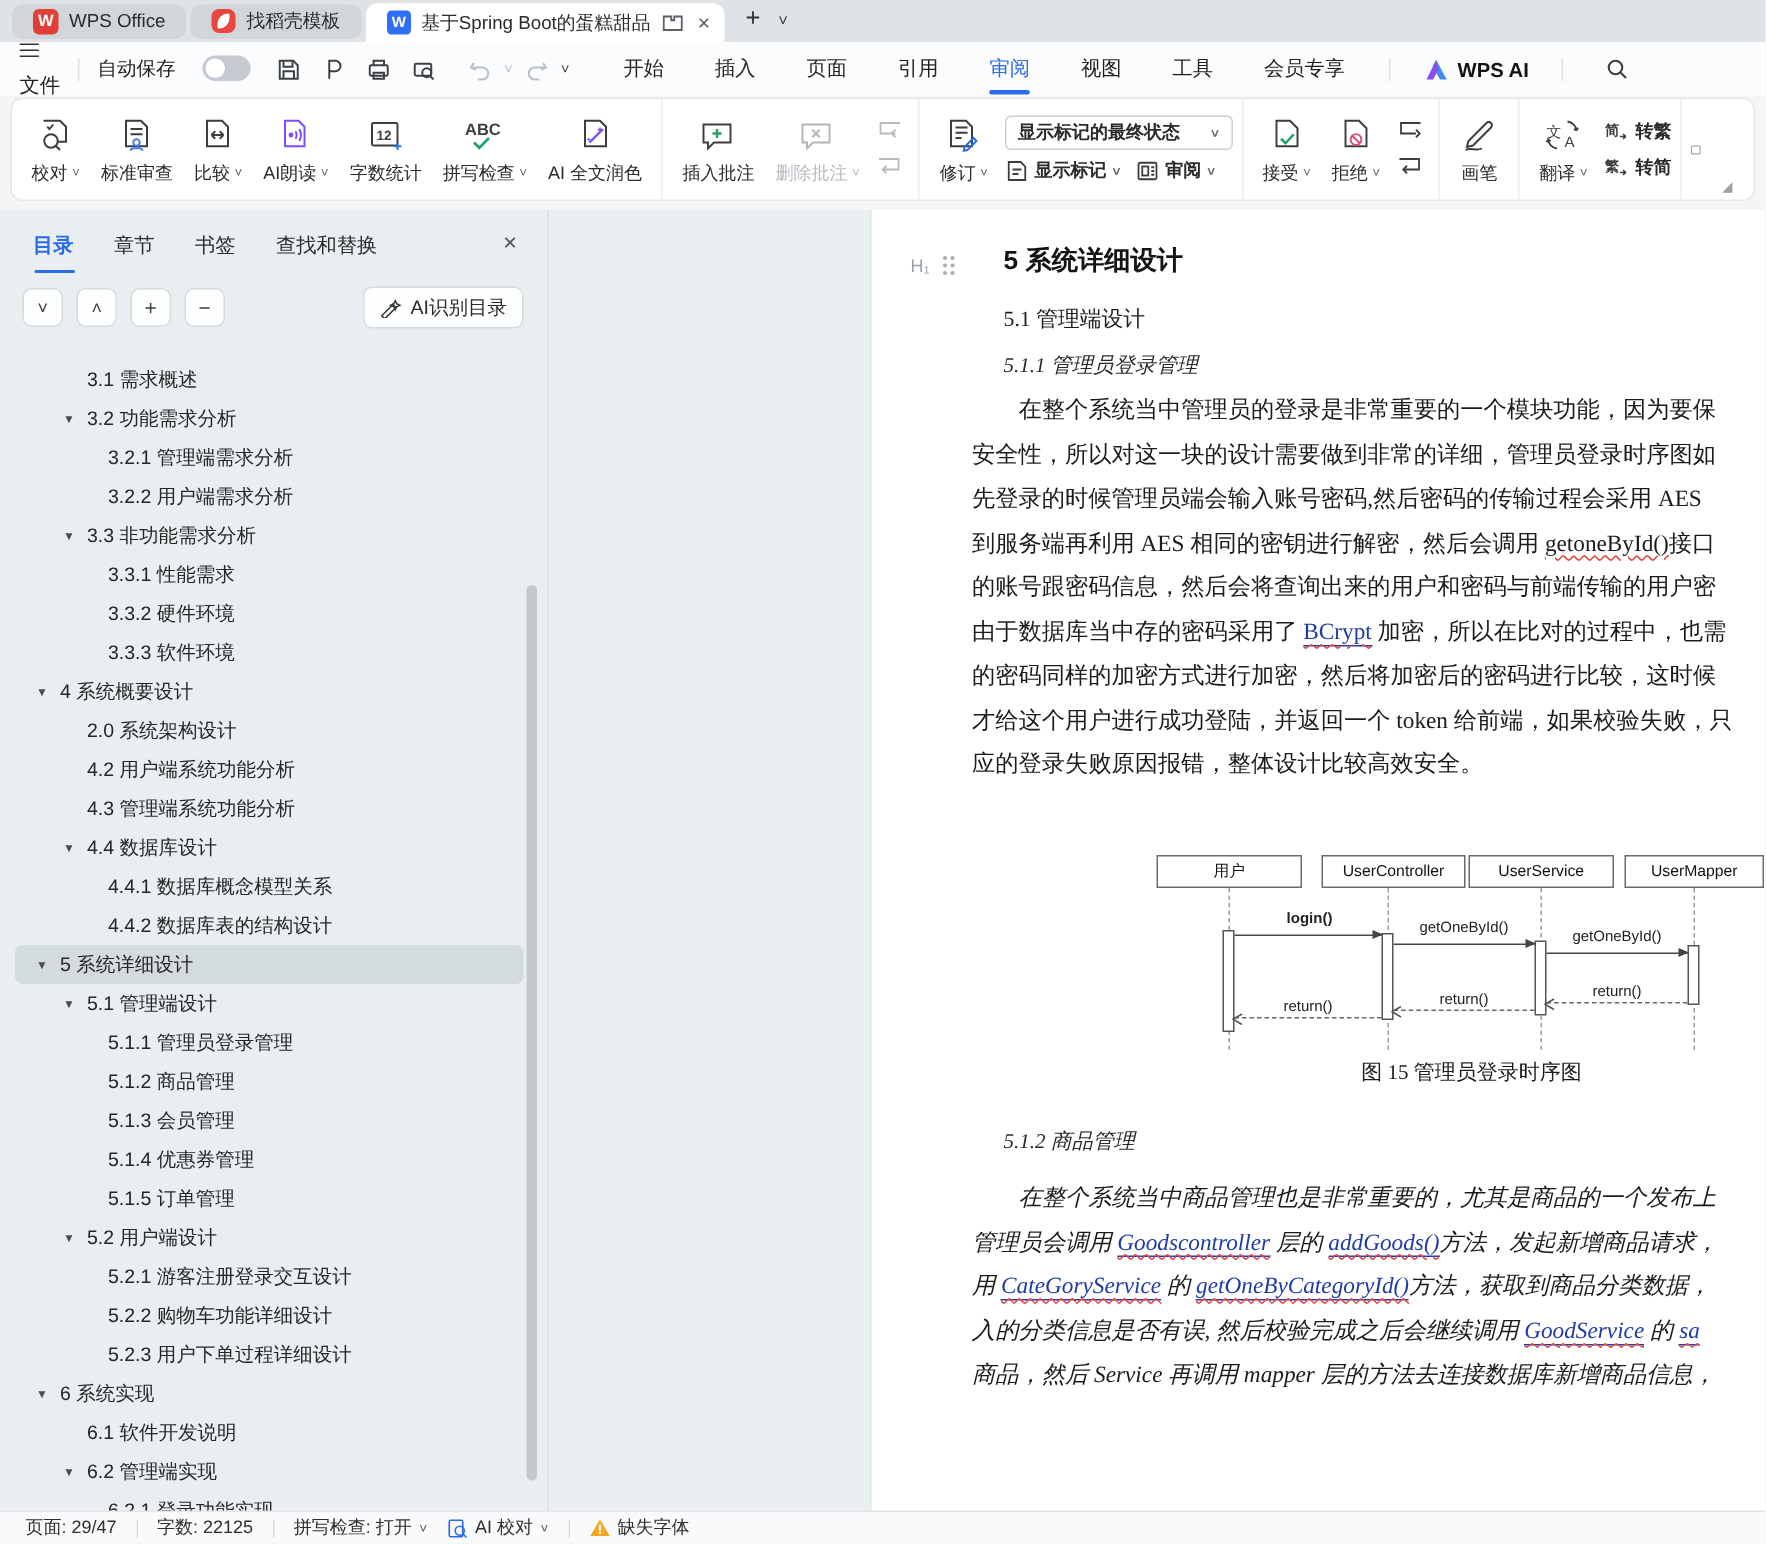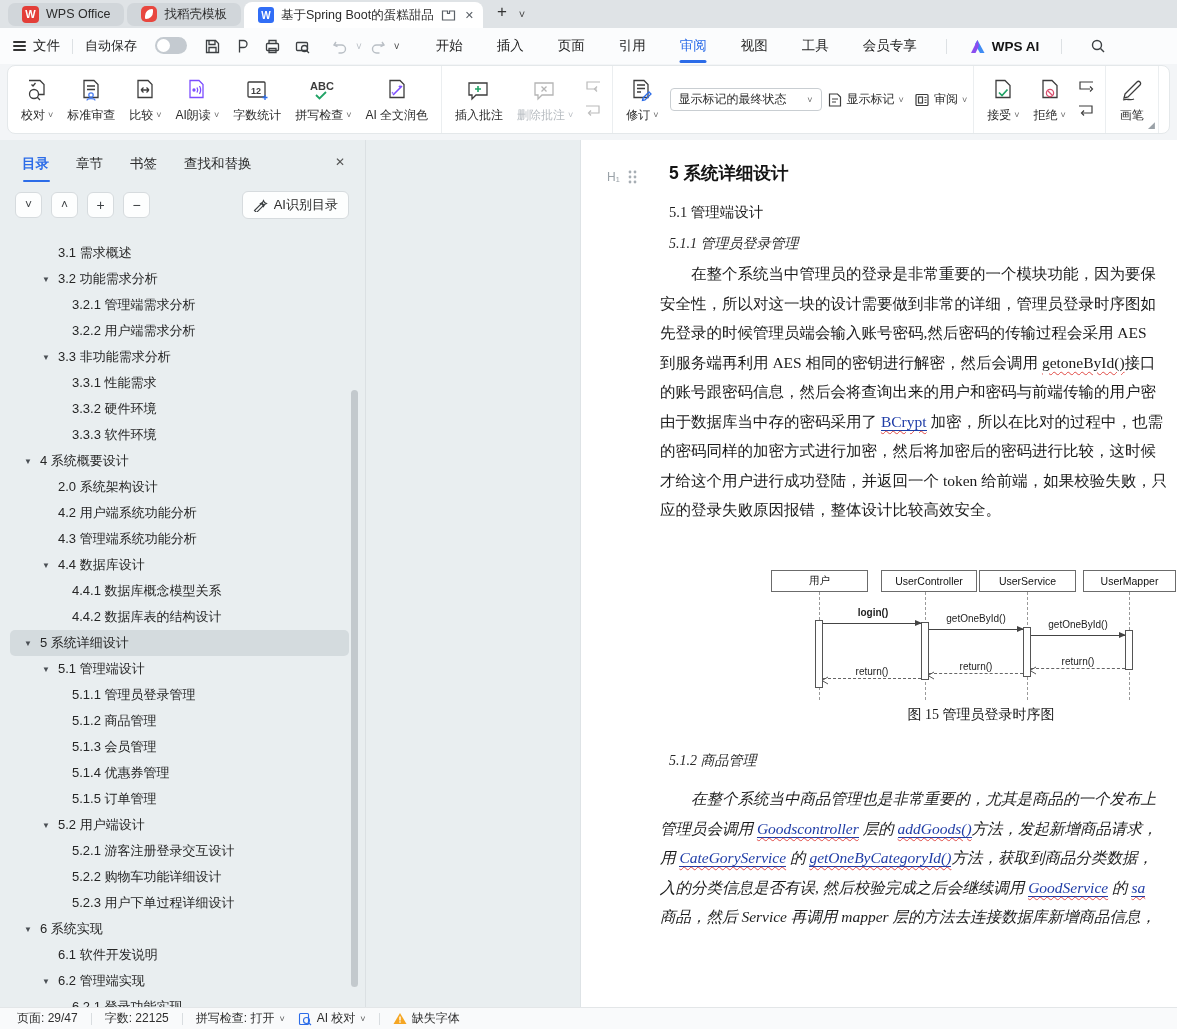--- a/index.html
+++ b/index.html
@@ -16,21 +16,21 @@
   .logo-doc { width:16px; height:16px; border-radius:3px; background:#316ef6; color:#fff; font-size:10px; font-weight:bold; display:flex; align-items:center; justify-content:center; }
   .docer-ic { width:16px; height:16px; border-radius:5px; background:#e8473f; position:relative; }
   .docer-ic::after { content:""; position:absolute; left:4px; top:3px; width:8px; height:10px; background:#fff; border-radius:7px 1px 7px 1px; }
   .tb-chat { width:15px; height:13px; }
   .tb-x { color:#5a6067; font-size:11px; margin-left:2px; cursor:default; }
   .tb-plus { font-size:17px; color:#333; margin:0 0 4px 14px; align-self:center; }
   .tb-caret { font-size:11px; color:#444; margin:0 0 0 12px; align-self:center; }
 
   
   .menubar { height:36px; background:#fbfcfd; display:flex; align-items:center; padding:0 13px; }
-  .mb-file { display:flex; align-items:center; gap:7px; font-size:13.5px; color:#1f1f1f; }
+  .mb-file { display:flex; gap:7px; font-size:13.5px; color:#1f1f1f;flex-direction:column; }
   .burger { display:inline-block; width:13px; }
   .burger span { display:block; height:1.5px; background:#333; margin:2.5px 0; border-radius:1px; }
   .mb-div { width:1px; height:15px; background:#dde1e4; margin:0 12px; }
   .mb-autosave { display:flex; align-items:flex-start; gap:18px; font-size:13px; color:#1f1f1f; }
   .toggle { width:32px; height:17px; border-radius:9px; background:#c4cad0; position:relative; }
   .toggle .knob { position:absolute; left:2px; top:2px; width:13px; height:13px; border-radius:50%; background:#fff; }
   .mb-iconbtn { width:26px; height:26px; display:flex; align-items:center; justify-content:center; border-radius:4px; margin:0 2px; }
   .mb-iconbtn svg { stroke:#3c4043; }
   .mb-iconbtn.disabled svg { stroke:#b9bfc5; }
   .mb-caret { font-size:10px; color:#b9bfc5; margin:0 1px; }
@@ -50,21 +50,21 @@
   .rgroup + .rgroup { border-left:1px solid #ebeef0; }
   .rbtn { display:flex; flex-direction:column; align-items:center; gap:4px; padding:4px 7px; border-radius:4px; }
   .rbtn .ric { height:27px; display:flex; align-items:flex-end; }
   .rlabel { font-size:12px; color:#2b2b2b; display:flex; align-items:center; gap:3px; white-space:nowrap; }
   .rcaret { font-size:9px; color:#666; }
   .rbtn.disabled .rlabel, .rbtn.disabled .rcaret { color:#b7bcc1; }
   .rbtn.disabled svg { opacity:.38; }
   .navcol { display:flex; flex-direction:column; gap:9px; margin:0 3px; }
   .navbtn { width:20px; height:15px; display:flex; align-items:center; justify-content:center; }
   .navbtn.disabled { opacity:.35; }
-  .rev-col { display:flex; gap:5px; margin-left:4px; }
+  .rev-col { display:flex; flex-direction:column; gap:5px; margin-left:4px;font-weight:bold; }
   .markup-select { width:152px; height:23px; border:1px solid #c9ced2; border-radius:4px; background:#fff; font-size:12px; color:#2b2b2b; display:flex; align-items:center; justify-content:space-between; padding:0 8px; }
   .small-row { display:flex; align-items:center; gap:10px; }
   .sbtn { display:flex; align-items:center; gap:4px; font-size:12px; color:#2b2b2b; }
   .launcher { position:absolute; right:14px; bottom:3px; color:#9aa1a7; font-size:9px; }
   .rclip { border-left:1px solid #ebeef0; flex-shrink:0; width:14px; display:flex; align-items:center; padding-left:6px; overflow:hidden; }
 
   
   .main { display:flex; height:867px; }
 
   
@@ -85,21 +85,21 @@
   .toc-item.caret .tcaret { visibility:visible; }
   .side-scroll { position:absolute; right:7px; top:250px; width:7px; height:597px; border-radius:4px; background:#c3c9cd; }
 
   
   .docarea { flex:1; position:relative; overflow:hidden; background:#e9eef0; }
   .page { position:absolute; left:214px; top:0; width:1200px; height:867px; background:#fff; border-left:1px solid #dee3e6; }
   .hmark { position:absolute; left:26px; top:29px; display:flex; align-items:center; gap:7px; color:#9aa2a8; font-size:12px; }
   .doc-h1 { position:absolute; left:88px; top:21px; font-size:17.5px; font-weight:bold; color:#141414; }
   .doc-h2 { position:absolute; left:88px; top:63px; font-size:14.5px; color:#1d1d1d; font-family:"Liberation Serif","DejaVu Serif",serif; }
   .doc-h3 { position:absolute; left:88px; top:95px; font-size:14px; color:#2a2a2a; font-style:italic; font-family:"Liberation Serif","DejaVu Serif",serif; }
-  .para { position:absolute; left:67px; font-family:"Liberation Serif","DejaVu Serif",serif; font-size:15.5px; color:#1b1b1b;margin-left:12px; }
+  .para { position:absolute; left:67px; font-family:"Liberation Serif","DejaVu Serif",serif; font-size:15.5px; color:#1b1b1b; }
   .para1 { top:119px; } .para2 { top:644px;font-style:italic; }
   .doc-line { height:29.5px; line-height:29.5px; white-space:nowrap; }
   .doc-line.indent { text-indent:31px; }
   .lnk { color:#1f3ca6; border-bottom:1px solid #1f3ca6; }
   .sq { text-decoration:underline; text-decoration-style:wavy; text-decoration-color:#e04a45; text-decoration-thickness:1px; text-underline-offset:3px; }
 
   
   .seq { position:absolute; left:190px; top:430px; width:420px; height:162px; font-size:10.5px; }
   .actor { position:absolute; top:0; height:22px; border:1px solid #6b6b6b; background:#fff; display:flex; align-items:center; justify-content:center; color:#111; }
   .lifeline { position:absolute; top:22px; height:108px; width:0; border-left:1px dashed #9a9a9a; }

